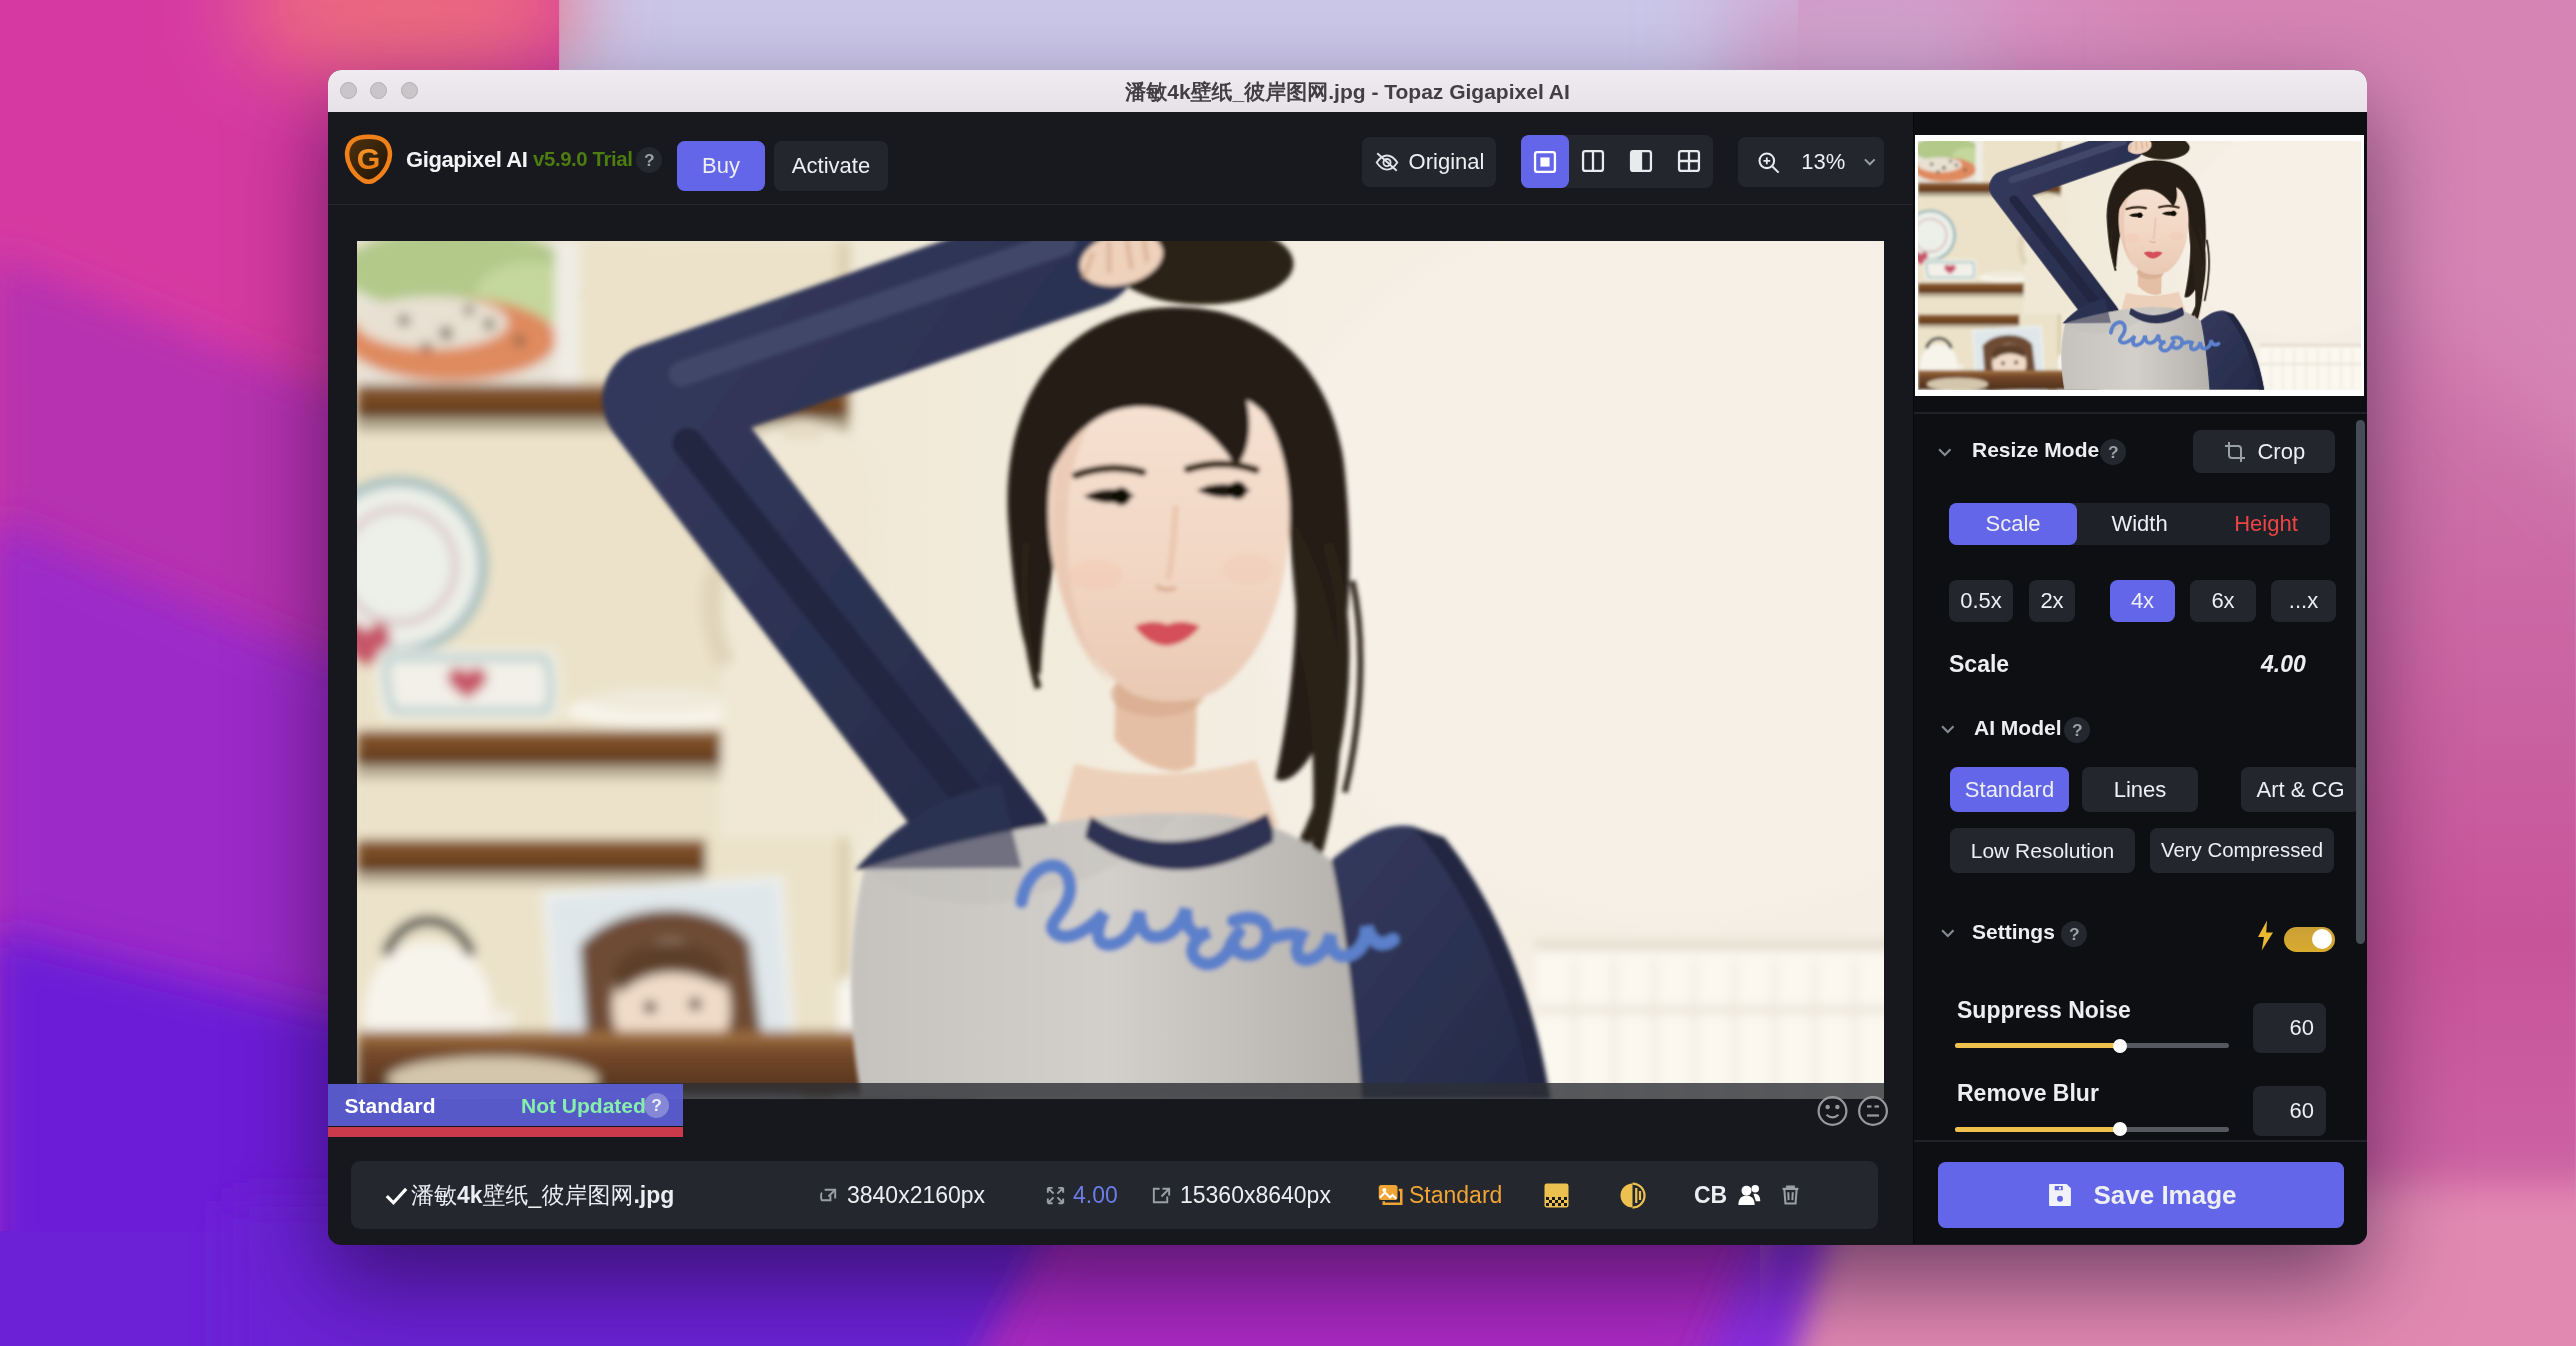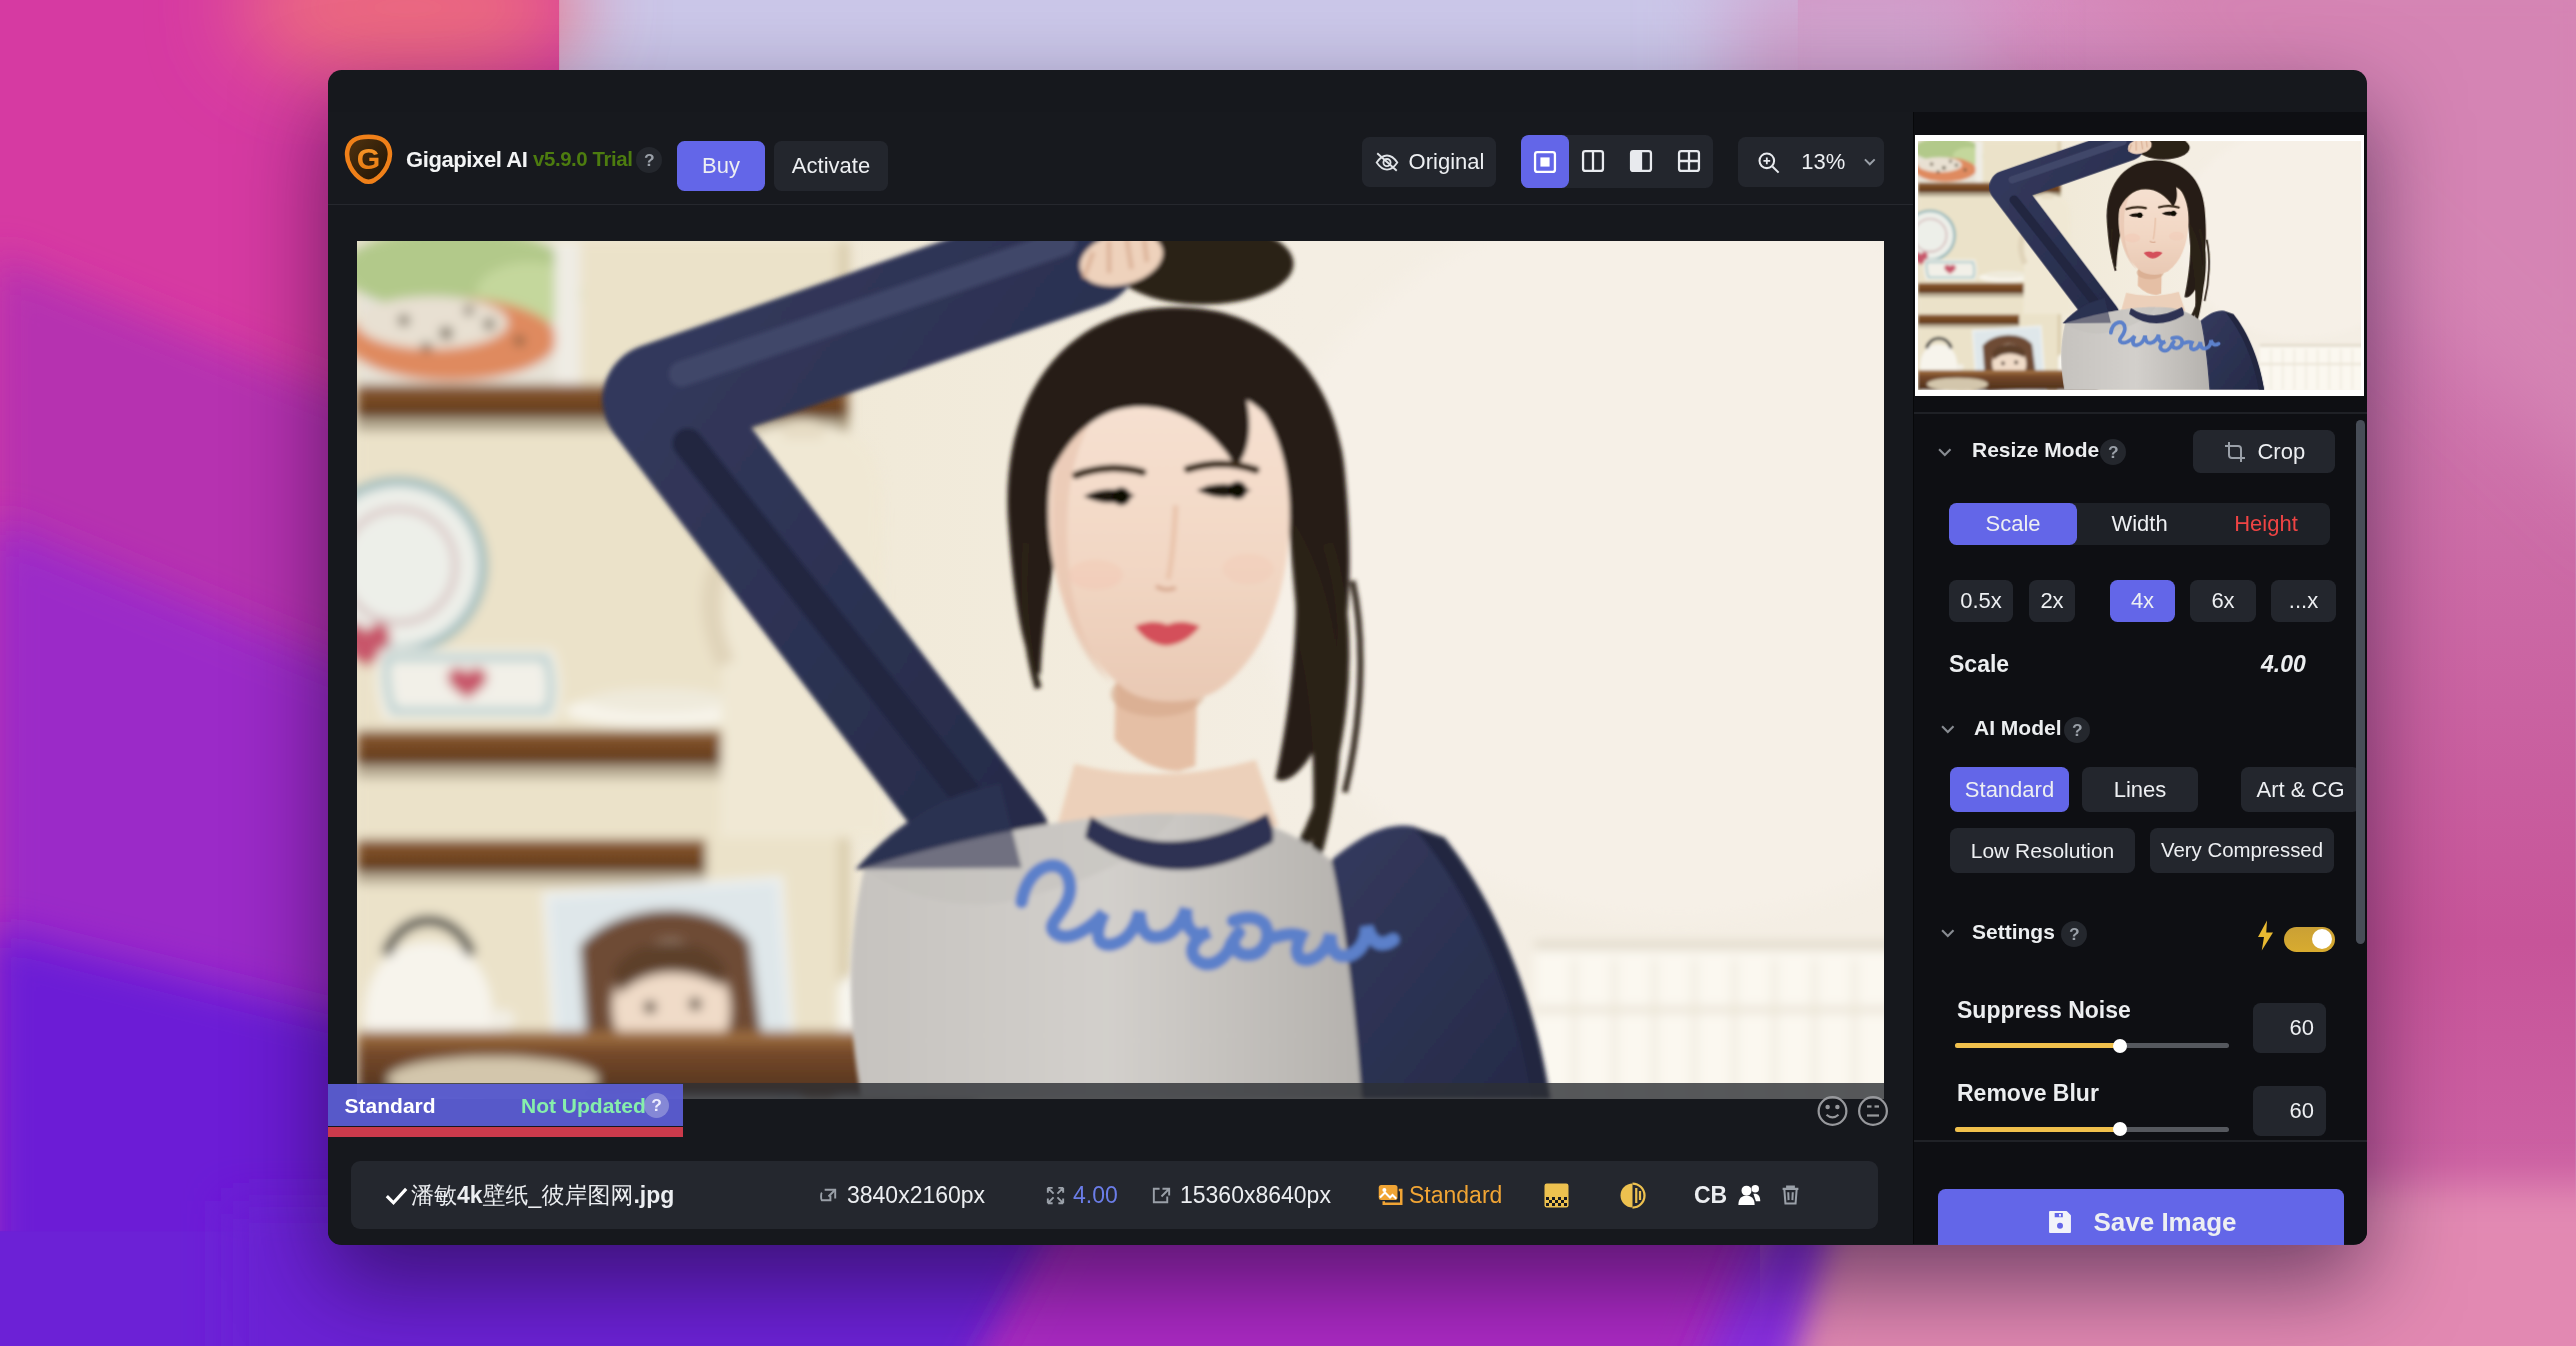--- a/index.html
+++ b/index.html
@@ -47,20 +47,26 @@
   <rect x="-10" y="1630" width="1360" height="170" fill="#6c21d6"></rect>
   <rect x="1230" y="1630" width="1160" height="170" fill="#ac2cc4"></rect>
   <rect x="2330" y="1630" width="1090" height="170" fill="#e289b2"></rect>
   <polygon points="300,1590 1430,1590 1230,1930 300,1930" fill="#6c21d6" filter="url(#bl2)"></polygon>
   <polygon points="1430,1570 2340,1570 2195,1930 1235,1930" fill="#ac2cc4" filter="url(#bl2)"></polygon>
   <polygon points="2340,1600 2450,1600 2350,1930 2200,1930" fill="#8a2ee2" filter="url(#bl2)"></polygon>
   <polygon points="2450,1570 3510,1570 3510,1930 2355,1930" fill="#e289b2" filter="url(#bl2)"></polygon>
 </svg>
 
 <div id="win">
+  <div id="titlebar">
+    <div class="light" style="left:12px;"></div>
+    <div class="light" style="left:42px;"></div>
+    <div class="light" style="left:73px;"></div>
+    <div id="titletext">潘敏4k壁纸_彼岸图网.jpg - Topaz Gigapixel AI</div>
+  </div>
 
   <div id="toolbar">
     <svg class="abs" style="left:14.4px;top:21px;" width="53" height="53" viewBox="0 0 70 70">
       <defs>
         <linearGradient id="gsh" x1="0" y1="0" x2="1" y2="1">
           <stop offset="0" stop-color="#52330f"></stop>
             <stop offset="1" stop-color="#1c1206"></stop>
         </linearGradient>
         <linearGradient id="gor" x1="0" y1="0" x2="0" y2="1">
           <stop offset="0" stop-color="#fb9d2d"></stop>
@@ -270,21 +276,21 @@
 
     <span class="abs" style="left:43px;top:968px;font-size:23px;font-weight:700;color:#eceef0;">Remove Blur</span>
     <div class="btn" style="left:339px;top:974px;width:73px;height:50px;justify-content:flex-end;">
         <span style="margin-right:12px;">60</span>
       </div>
     <div class="abs" style="left:41px;top:1015px;width:274px;height:5.3px;border-radius:3px;background:#55585e;"></div>
     <div class="abs" style="left:41px;top:1015px;width:165px;height:5.3px;border-radius:3px;background:#f0c04c;"></div>
     <div class="abs" style="left:199px;top:1010px;width:14.4px;height:14.4px;border-radius:50%;background:#fff;"></div>
 
     <div class="divider" style="top:1028px;background:#202227;"></div>
-    <div class="btn purple" style="left:24px;top:1050px;width:406px;height:66px;font-size:26px;font-weight:700;margin-top:27px;">
+    <div class="btn purple" style="left:24px;top:1050px;width:406px;height:66px;font-size:26px;font-weight:700;">
       <svg width="30" height="30" viewBox="0 0 24 24" style="margin-right:18px;">
           <path d="M4 4 L17 4 L20 7 L20 20 L4 20 Z M7 4 L7 9 L15 9 L15 4 M12 5.5 L12 7.5" fill="#f2f3fa" stroke="#f2f3fa" stroke-width="1.5" stroke-linejoin="round"></path>
           <circle cx="12" cy="15" r="2.4" fill="#6366e8"></circle>
         </svg>
       Save Image</div>
     <div class="abs" style="left:442px;top:308px;width:9px;height:524px;border-radius:4.5px;background:#474d57;"></div>
   </div>
 </div>
 
 <svg width="0" height="0" style="position:absolute;">

